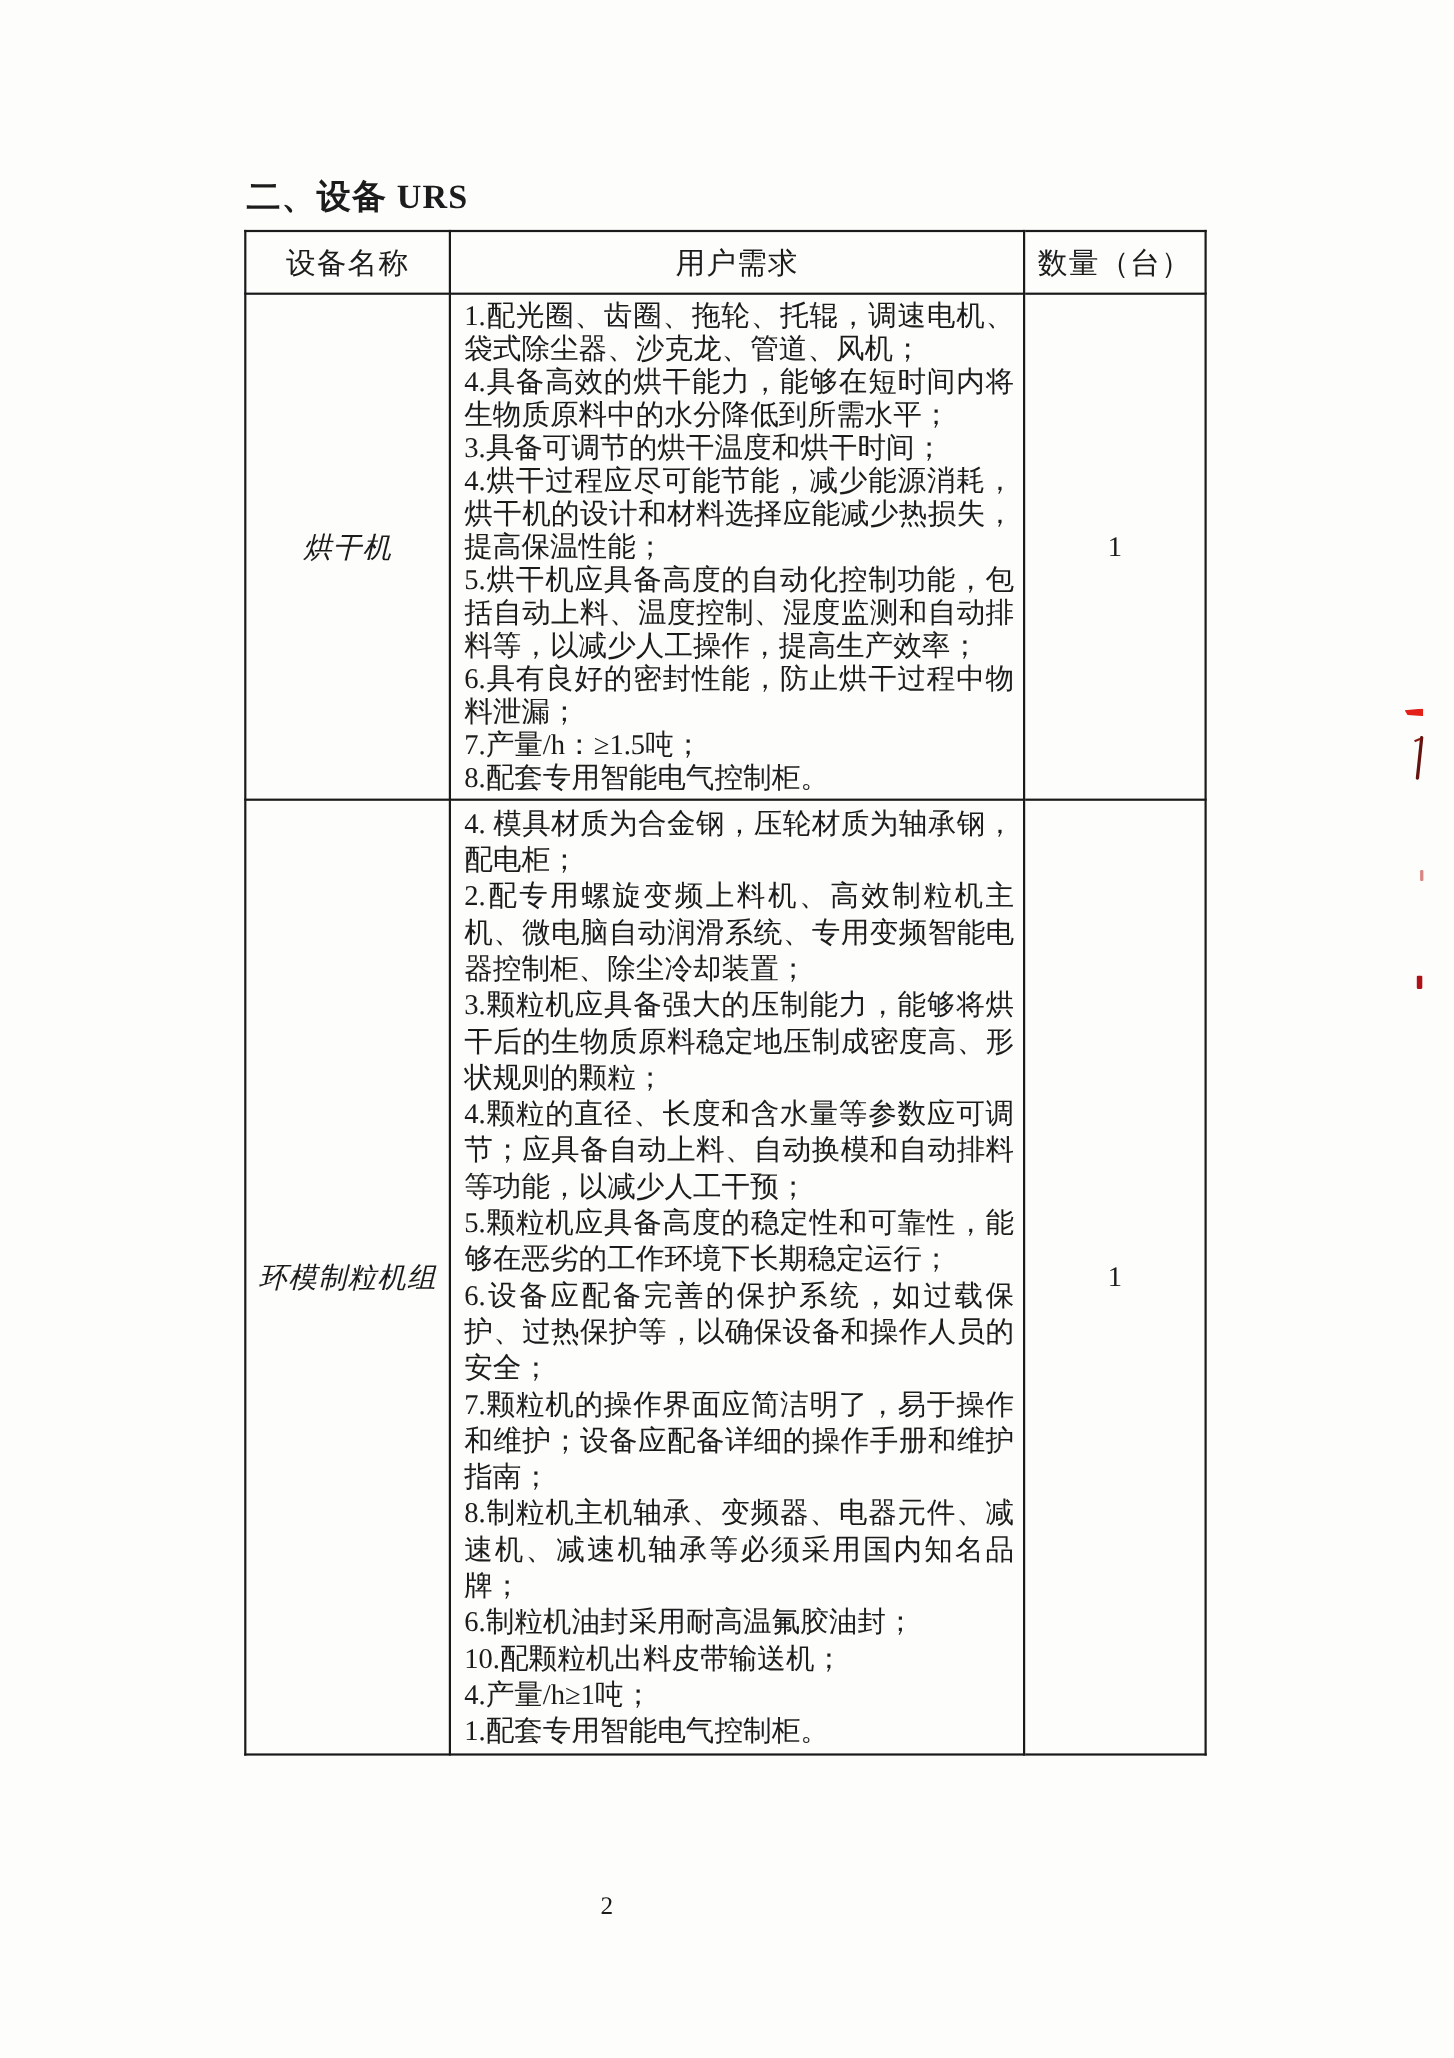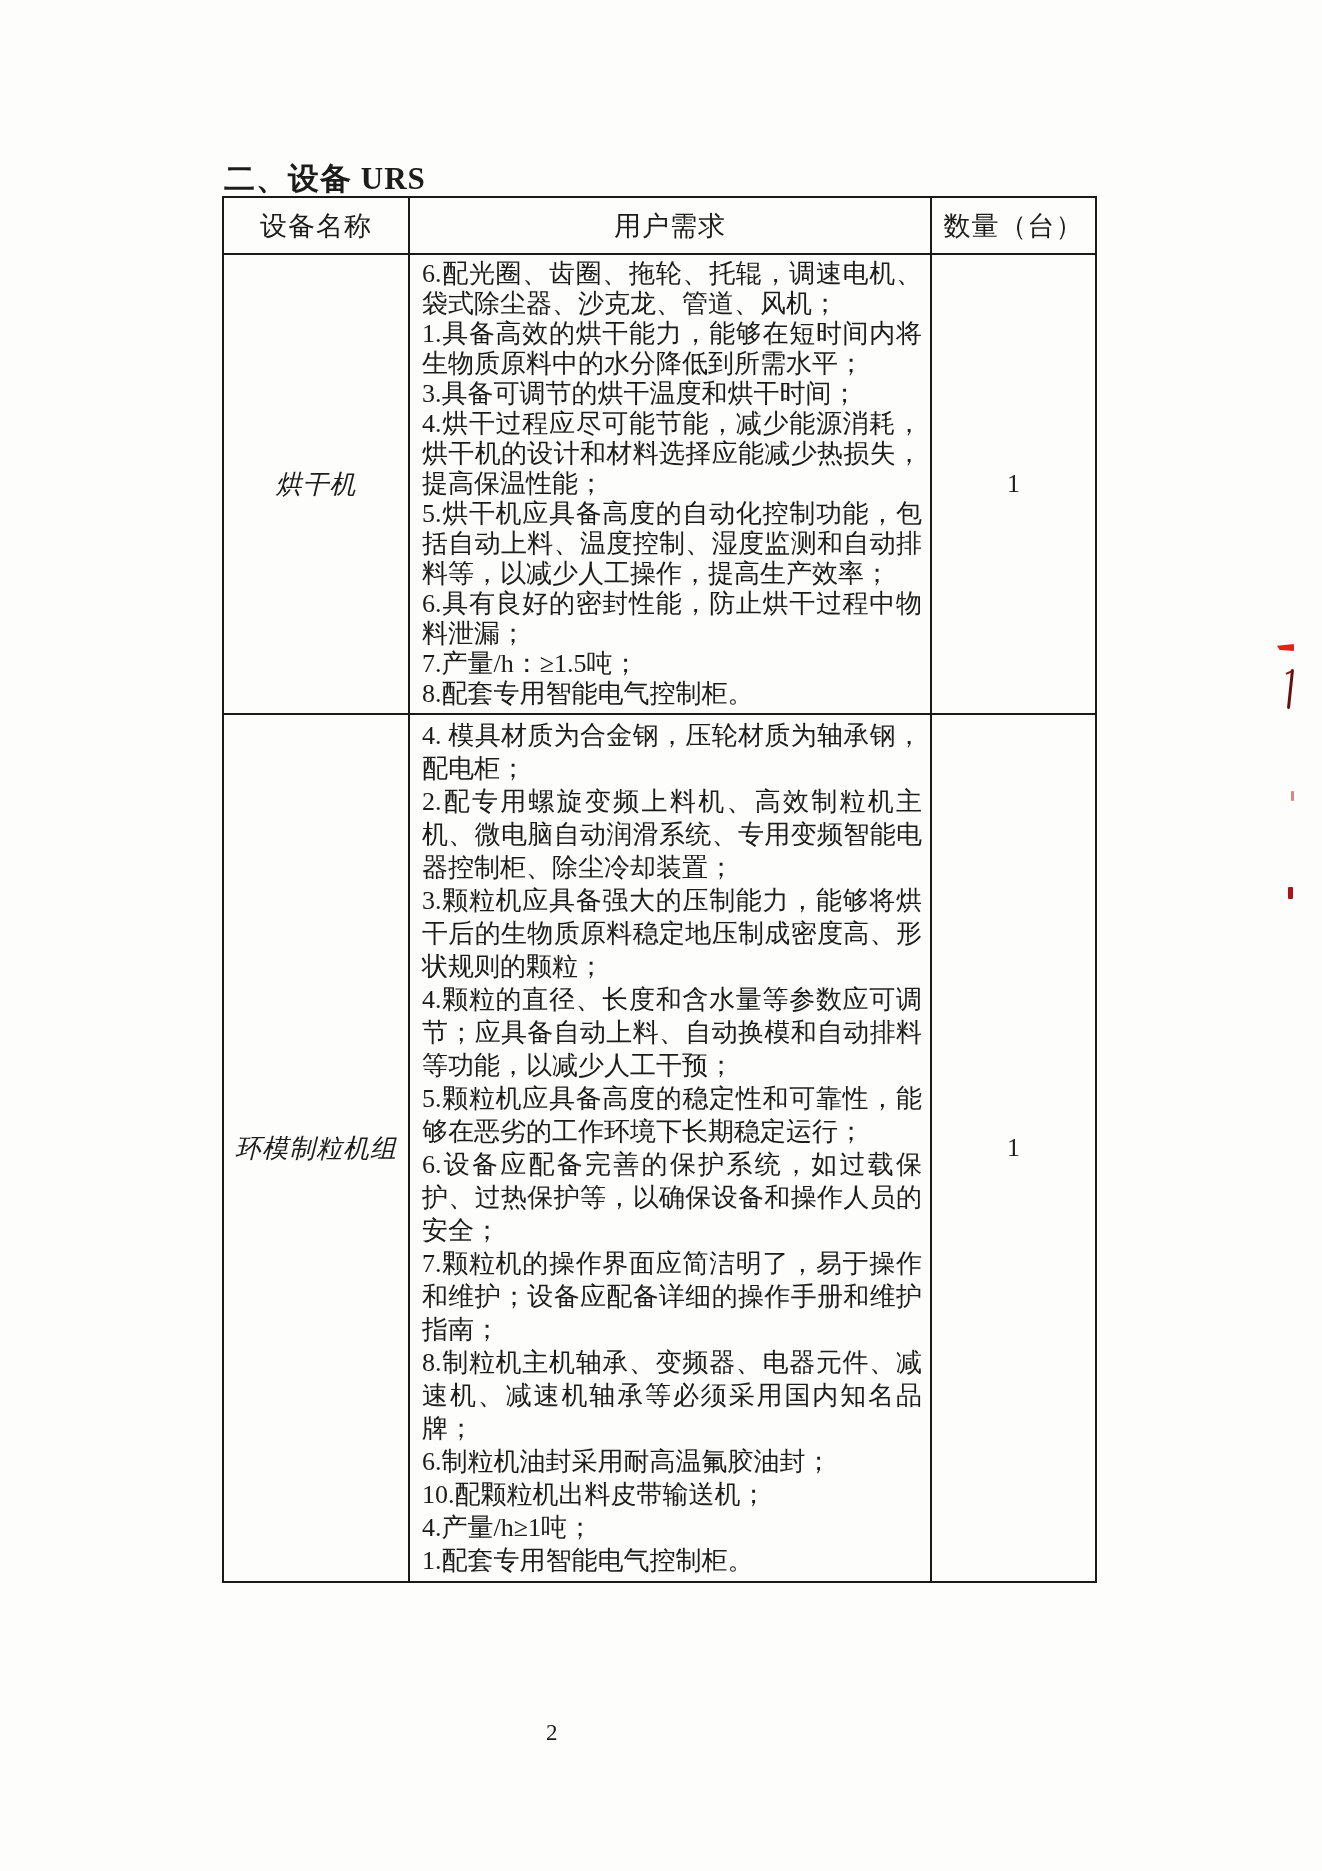--- a/index.html
+++ b/index.html
@@ -21,21 +21,21 @@
     top: 158px;
     font-size: 31px;
     font-weight: bold;
     letter-spacing: 1px;
     white-space: nowrap;
   }
 
   table.urs-table {
     position: absolute;
     left: 222px;
-    top: 196px;
+    top: 209px;
     width: 873px;
     border-collapse: collapse;
     table-layout: fixed;
     font-size: 26px;
   }
   .urs-table col.c-name { width: 186px; }
   .urs-table col.c-req  { width: 522px; }
   .urs-table col.c-qty  { width: 165px; }
 
   .urs-table th, .urs-table td {
@@ -128,22 +128,22 @@
       <tr>
         <th>设备名称</th>
         <th>用户需求</th>
         <th>数量（台）</th>
       </tr>
     </thead>
     <tbody>
       <tr class="row-1">
         <td class="name-cell">烘干机</td>
         <td class="req-cell">
-            <div class="req-line">6.配光圈、齿圈、拖轮、托辊，调速电机、袋式除尘器、沙克龙、管道、风机；</div>
-            <div class="req-line">1.具备高效的烘干能力，能够在短时间内将生物质原料中的水分降低到所需水平；</div>
+            <div class="req-line">1.配光圈、齿圈、拖轮、托辊，调速电机、袋式除尘器、沙克龙、管道、风机；</div>
+            <div class="req-line">4.具备高效的烘干能力，能够在短时间内将生物质原料中的水分降低到所需水平；</div>
             <div class="req-line">3.具备可调节的烘干温度和烘干时间；</div>
             <div class="req-line">4.烘干过程应尽可能节能，减少能源消耗，烘干机的设计和材料选择应能减少热损失，提高保温性能；</div>
             <div class="req-line">5.烘干机应具备高度的自动化控制功能，包括自动上料、温度控制、湿度监测和自动排料等，以减少人工操作，提高生产效率；</div>
             <div class="req-line">6.具有良好的密封性能，防止烘干过程中物料泄漏；</div>
             <div class="req-line">7.产量/h：≥1.5吨；</div>
             <div class="req-line">8.配套专用智能电气控制柜。</div>
           </td>
         <td class="qty-cell">1</td>
       </tr>
       <tr class="row-2">

